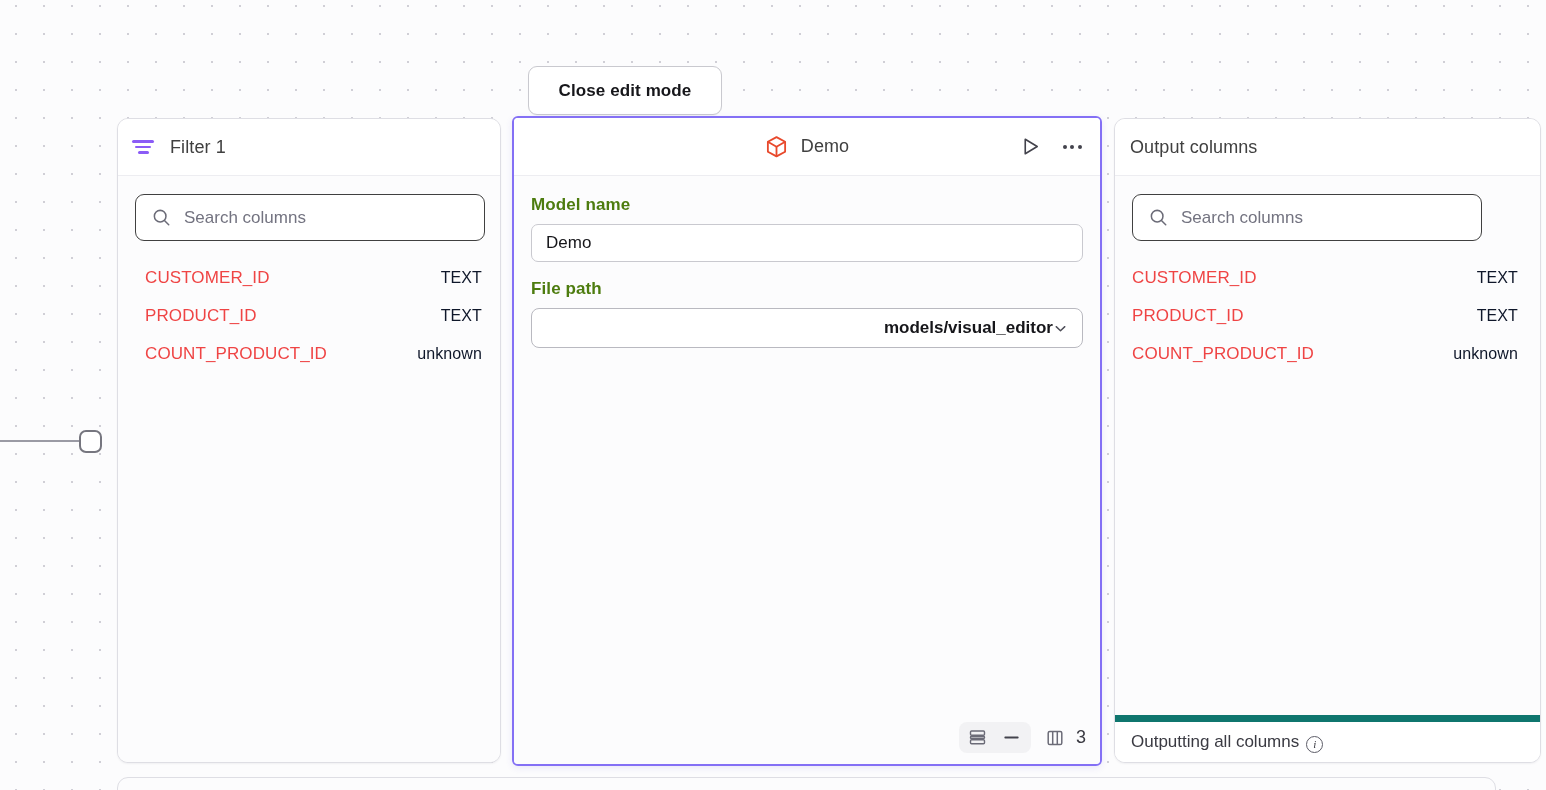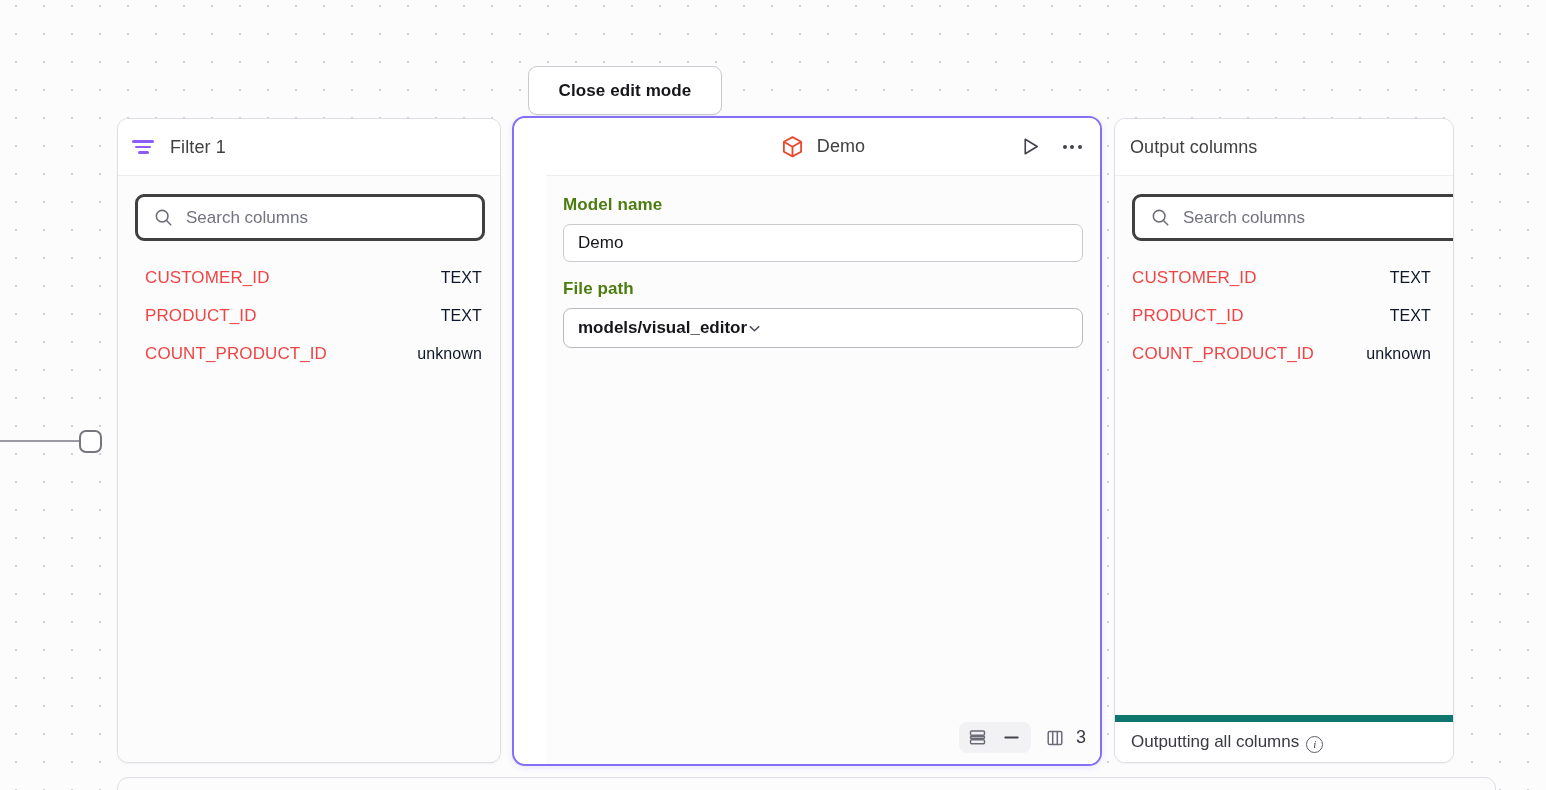--- a/index.html
+++ b/index.html
@@ -74,31 +74,31 @@
   .filter-icon { width: 24px; height: 18px; margin-right: 14px;
                  display: flex; flex-direction: column; justify-content: center; gap: 3px; }
   .filter-icon i { display: block; height: 2.6px; background: #8b5cf6; border-radius: 2px; }
   .filter-icon i:nth-child(1) { width: 22px; }
   .filter-icon i:nth-child(2) { width: 16px; margin-left: 3px; }
   .filter-icon i:nth-child(3) { width: 11px; margin-left: 5.5px; }
 
   
   #node-output {
     left: 1114px; top: 118px;
-    width: 340px; height: 645px;
+    width: 427px; height: 645px;
   }
   #node-output .node-header { padding-left: 15px; }
 
   
   .search-box {
     position: absolute;
     left: 17px; top: 18px;
     width: 350px; height: 47px;
     background: #ffffff;
-    border: 3px solid #404040;
+    border: 1px solid #404040;
     border-radius: 9px;
     display: flex; align-items: center;
     padding: 0 16px;
     cursor: text;
   }
   .search-box svg { flex: none; margin-right: 13px; }
   .search-box input {
     border: 0; outline: 0; background: transparent;
     font-family: "Liberation Sans", sans-serif;
     font-size: 17px;
@@ -143,24 +143,23 @@
     color: #3a3a42;
     line-height: 1;
     position: relative; top: 2px;
   }
 
   
   #node-demo {
     left: 512px; top: 116px;
     width: 590px; height: 650px;
     border: 2.5px solid #8470f5;
-    border-radius: 13px;
+    border-radius: 6px;
     background: #ffffff;
     box-shadow: 0 2px 7px rgba(80,60,210,0.10);
-    padding-left: 32px;
   }
   #node-demo .node-header {
     height: 58px;
     justify-content: center;
     position: relative;
     padding: 0;
   }
   .demo-title-wrap { display: flex; align-items: center; gap: 13px; }
   .cube-icon { width: 23px; height: 24px; display: block; }
   .header-actions {
@@ -197,21 +196,21 @@
     font-size: 17px;
     color: #16161a;
     outline: none;
   }
   .select-input {
     width: 100%; height: 40px;
     background: #ffffff;
     border: 1px solid #b9b9c0;
     border-radius: 8px;
     padding: 0 14px;
-    display: flex; align-items: center; justify-content: flex-start;
+    display: flex; align-items: center; justify-content: flex-end;
     font-size: 17px;
     font-weight: bold;
     color: #16161a;
     cursor: pointer;
   }
   .chev { color: #4d4d57; display: block; }
 
   
   .demo-bottom {
     position: absolute;

